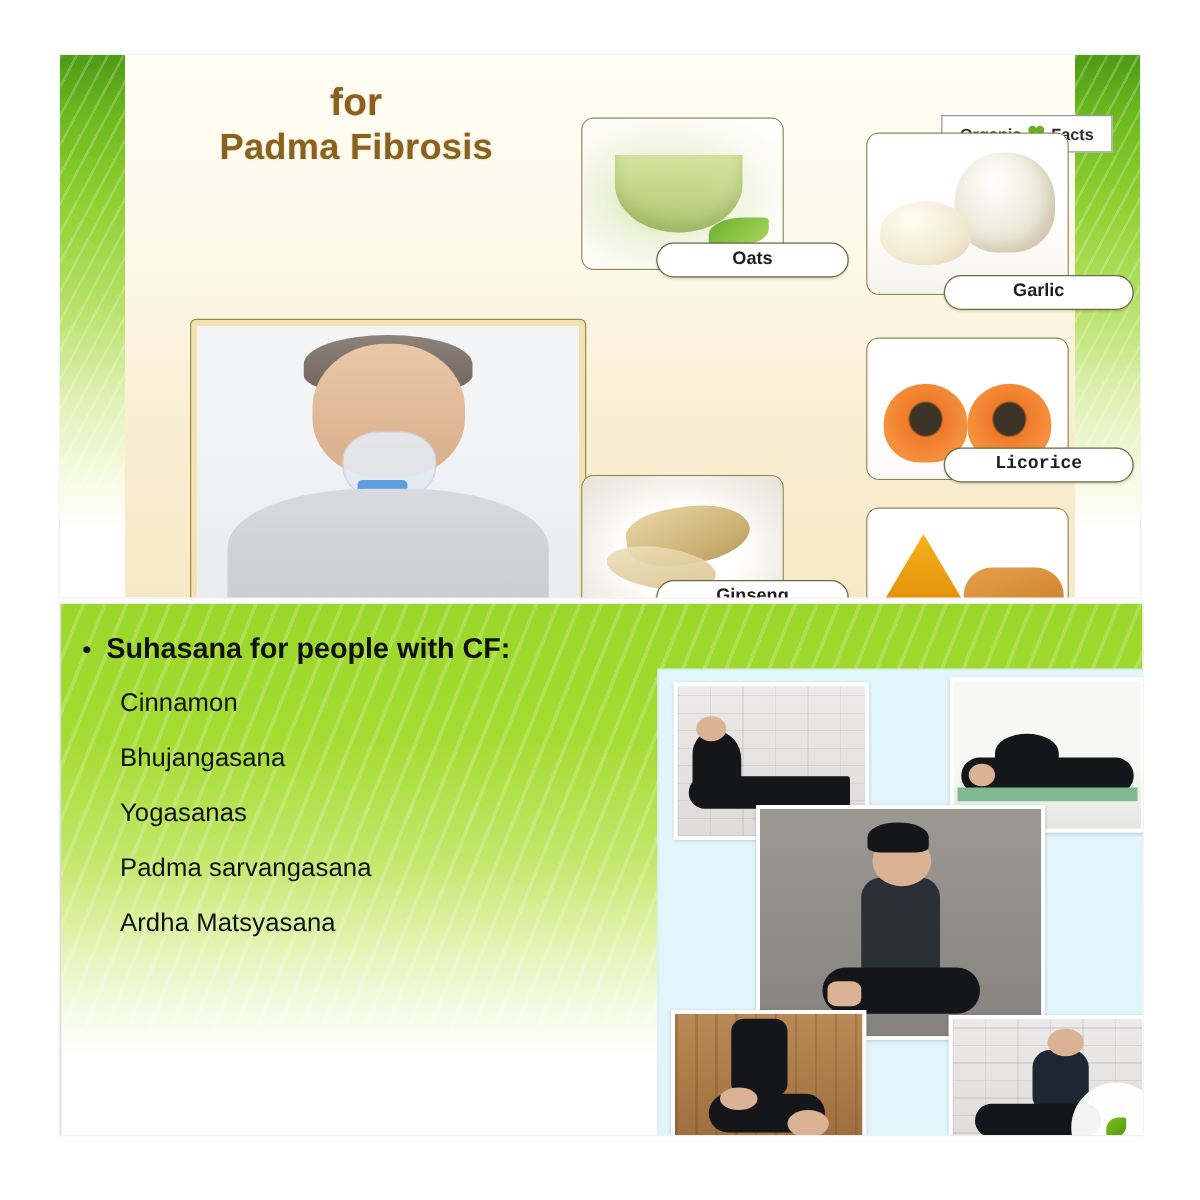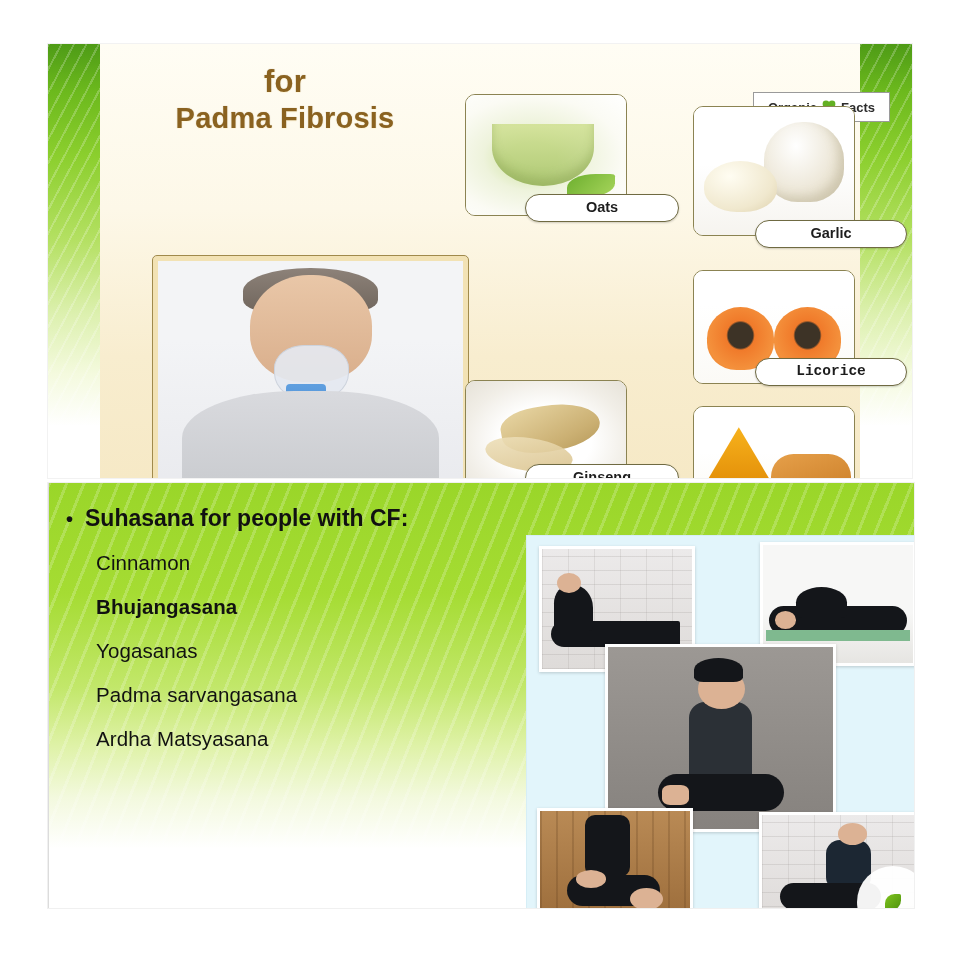--- a/index.html
+++ b/index.html
@@ -150,21 +150,21 @@
     position:absolute;left:18px;top:22px;
     font-size:23px;font-weight:bold;color:#111;
     display:flex;align-items:baseline;gap:12px;
   }
   #yoga-heading .bullet{font-size:20px;line-height:1;}
   .asana{
     position:absolute;left:48px;
     font-size:20.5px;color:#111;letter-spacing:.1px;
   }
   .asana.i0{top:68px;}
-  .asana.i1{top:112px;font-weight:bold;}
+  .asana.i1{top:112px;}
   .asana.i2{top:156px;}
   .asana.i3{top:200px;}
   .asana.i4{top:244px;}
 
   
   #yoga-collage{
     position:absolute;left:478px;top:52px;width:388px;height:373px;
     background:#e2f5fb;
     border:1px solid #d6eef6;
     overflow:hidden;

